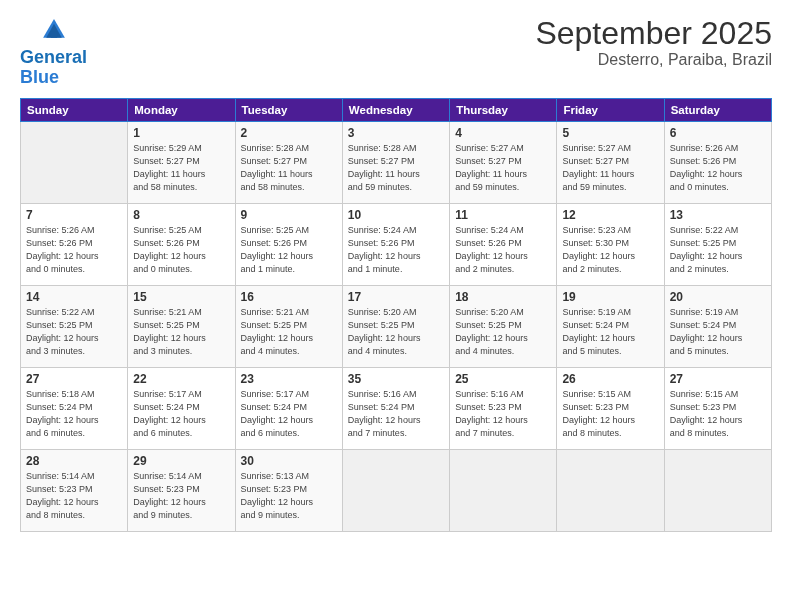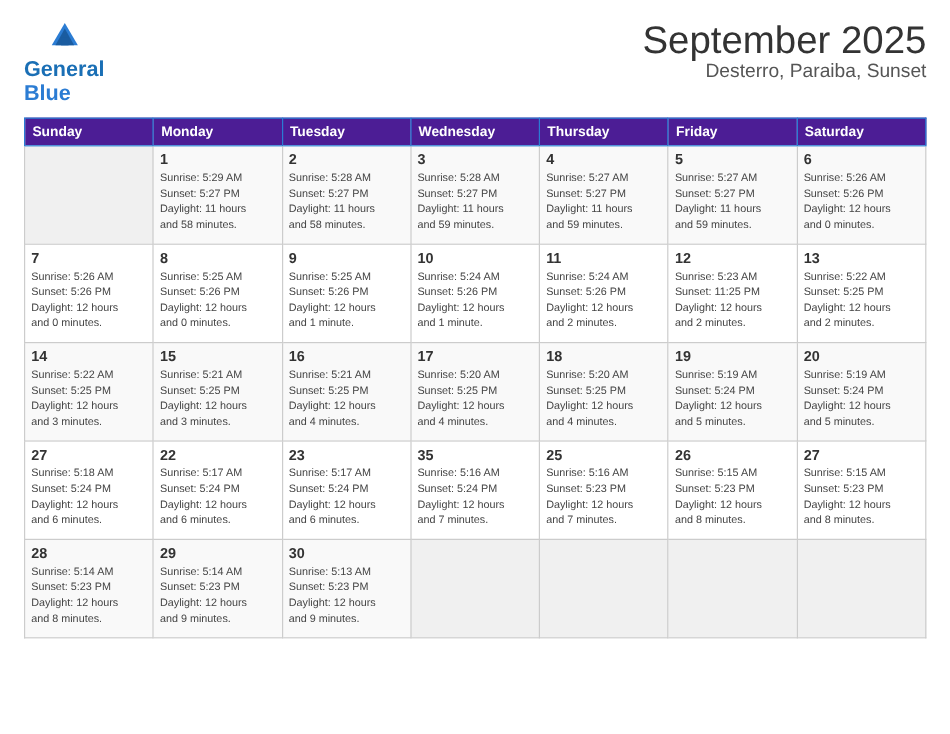--- a/index.html
+++ b/index.html
@@ -110,21 +110,21 @@
         <polygon points="18,10 28,28 8,28" fill="#1a5ca0"></polygon>
         <rect x="14" y="20" width="8" height="8" fill="#1a5ca0"></rect>
       </svg>
       <div class="logo-text">
         <div><span>General</span></div>
         <div><span style="color:#2b7cd3">Blue</span></div>
       </div>
     </div>
     <div class="title-block">
       <h1>September 2025</h1>
-      <h2>Desterro, Paraiba, Sunset</h2>
+      <h2>Desterro, Paraiba, Brazil</h2>
     </div>
   </div>
 
   <table>
     <thead>
       <tr>
         <th>Sunday</th>
         <th>Monday</th>
         <th>Tuesday</th>
         <th>Wednesday</th>
@@ -176,21 +176,21 @@
 and 1 minute.</span></td>
           <td><span class="day-num">10</span><span class="cell-text" style="white-space: pre-line;">Sunrise: 5:24 AM
 Sunset: 5:26 PM
 Daylight: 12 hours
 and 1 minute.</span></td>
           <td><span class="day-num">11</span><span class="cell-text" style="white-space: pre-line;">Sunrise: 5:24 AM
 Sunset: 5:26 PM
 Daylight: 12 hours
 and 2 minutes.</span></td>
           <td><span class="day-num">12</span><span class="cell-text" style="white-space: pre-line;">Sunrise: 5:23 AM
-Sunset: 11:25 PM
+Sunset: 5:30 PM
 Daylight: 12 hours
 and 2 minutes.</span></td>
           <td><span class="day-num">13</span><span class="cell-text" style="white-space: pre-line;">Sunrise: 5:22 AM
 Sunset: 5:25 PM
 Daylight: 12 hours
 and 2 minutes.</span></td>
         </tr>
         <tr>
           <td><span class="day-num">14</span><span class="cell-text" style="white-space: pre-line;">Sunrise: 5:22 AM
 Sunset: 5:25 PM

